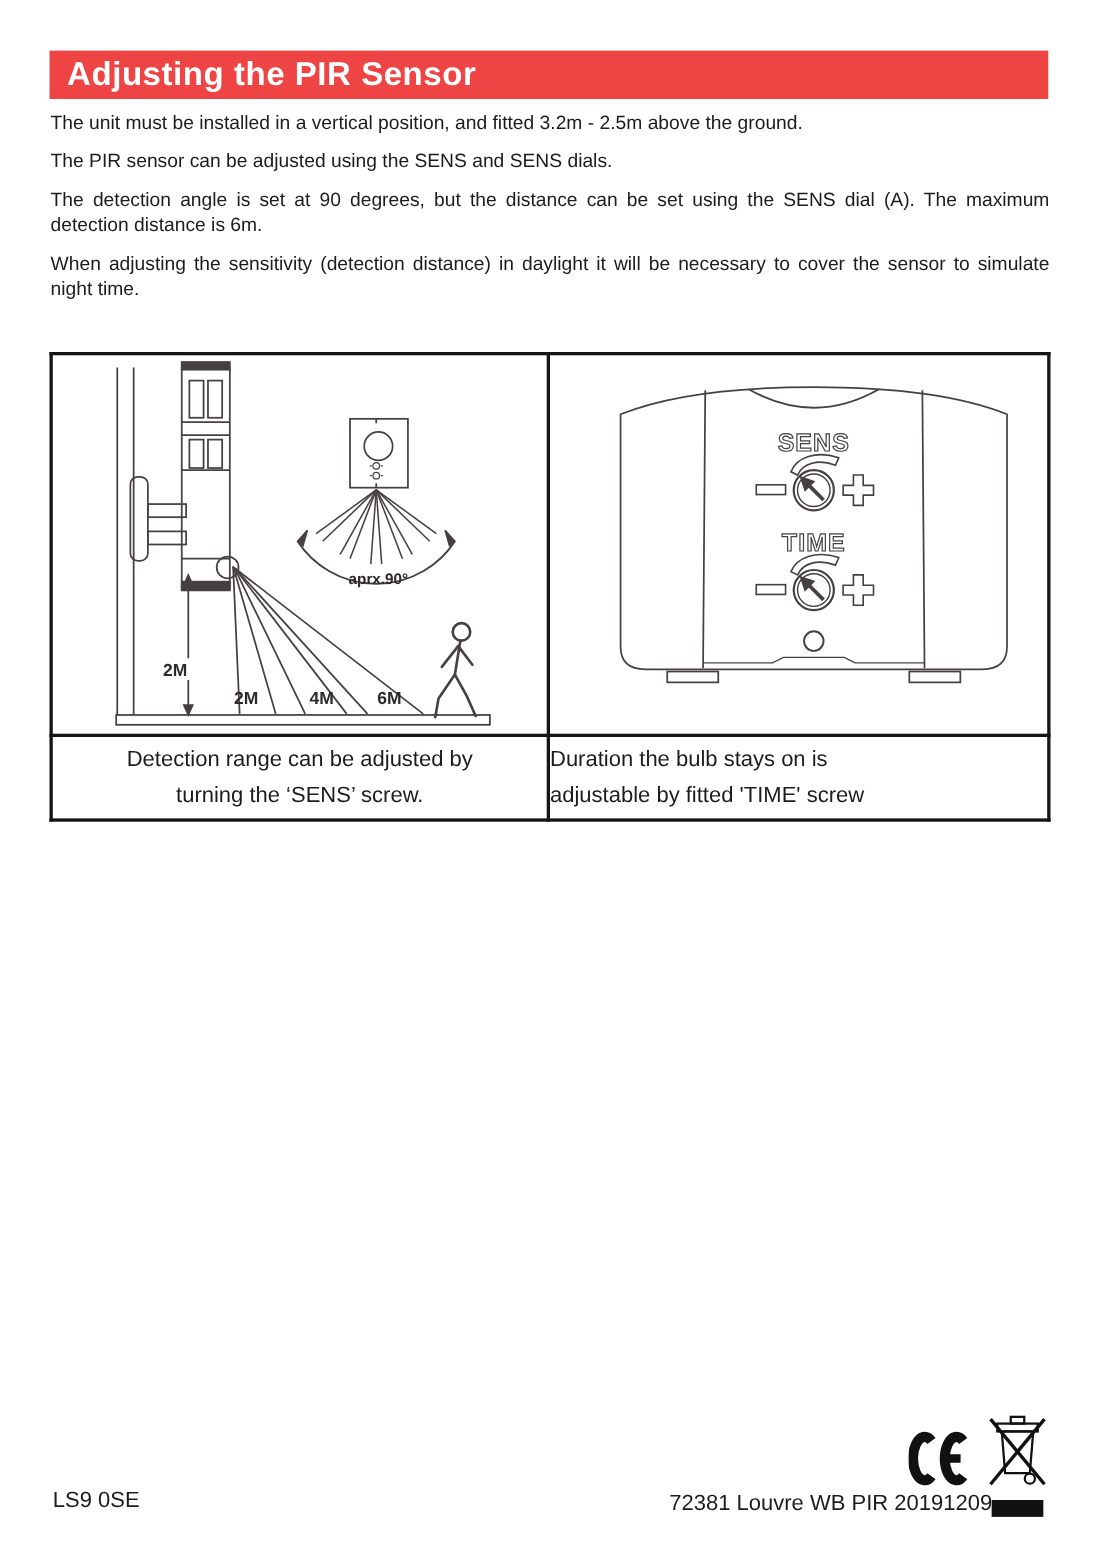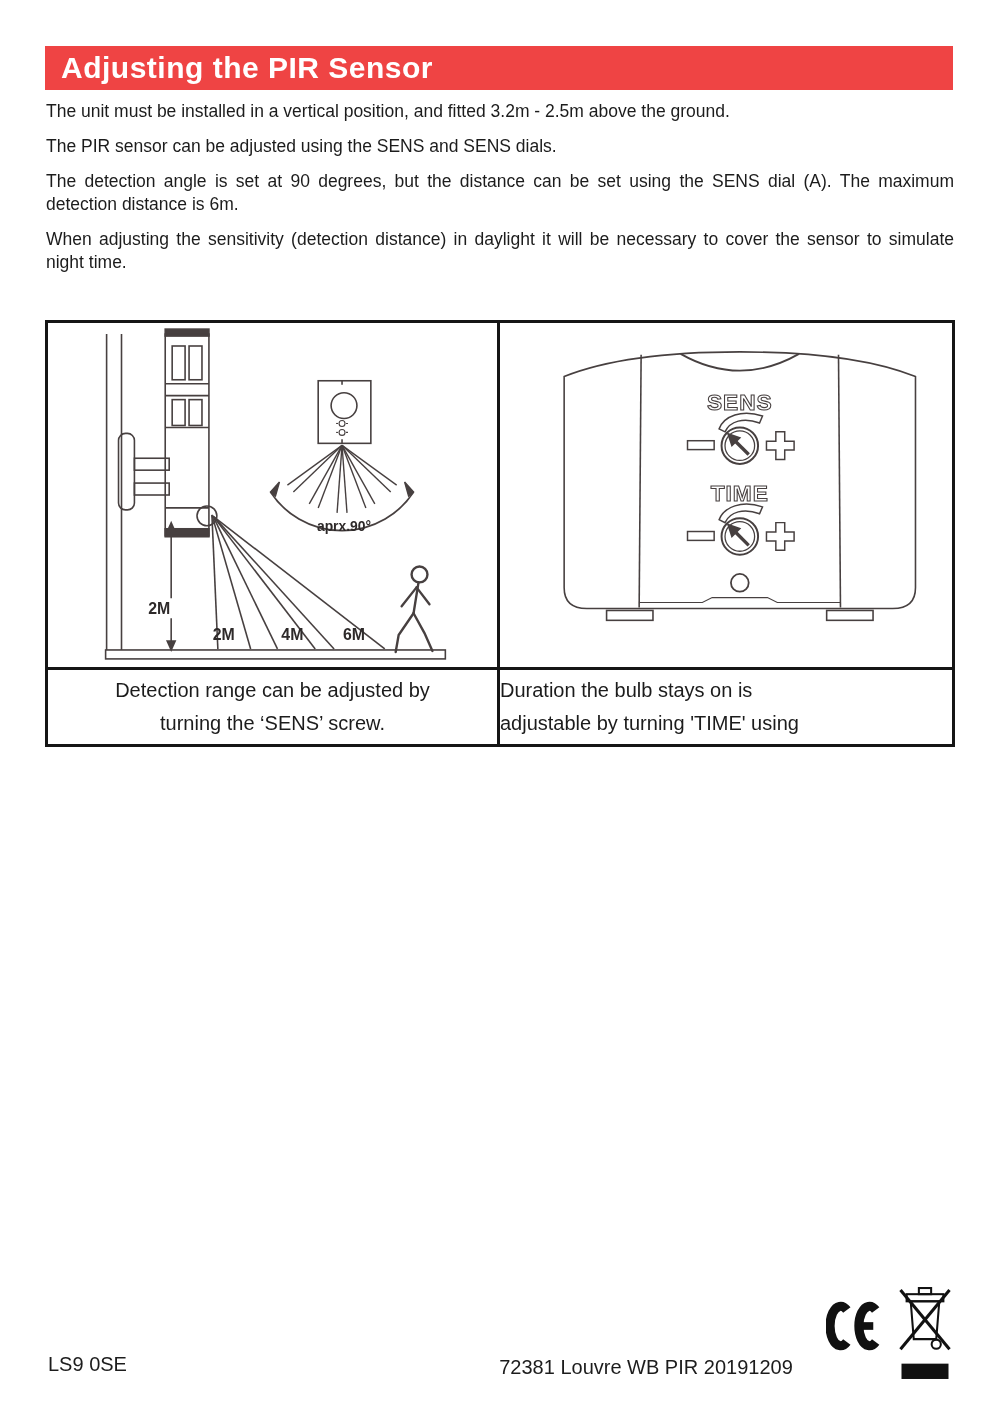--- a/index.html
+++ b/index.html
@@ -23,21 +23,21 @@
   }
   table.diagram-table td { border:3px solid #151515; padding:0; background:#fff; }
   tr.hdr td { height:42px; text-align:center; vertical-align:middle; font-size:28px; letter-spacing:0px; }
   tr.dgm td { height:344px; vertical-align:top; }
   tr.cap td { height:74px; vertical-align:middle; font-size:20px; line-height:33px; }
   td.cap-a { text-align:center; }
   td.cap-b { text-align:left; padding-left:5px;margin-top:20px; }
   .dgm svg { display:block; }
 
   .footer-code { position:absolute; left:48px; top:1353px; font-size:20px; }
-  .footer-ref  { position:absolute; left:390px; top:1356px; width:512px; text-align:center; font-size:20px; white-space:nowrap; }
+  .footer-ref  { position:absolute; left:390px; top:1356px; width:512px; text-align:right; font-size:20px; white-space:nowrap; }
   .ce-wrap   { position:absolute; left:826px; top:1301px; }
   .weee-wrap { position:absolute; left:897px; top:1286px; }
 
   svg text { font-family:"Liberation Sans", sans-serif; }
 </style>
 </head>
 <body>
 
 <div class="page">
 
@@ -189,21 +189,21 @@
         </svg>
       </td>
     </tr>
     <tr class="cap">
       <td class="cap-a">
         <div>Detection range can be adjusted by</div>
         <div>turning the ‘SENS’ screw.</div>
       </td>
       <td class="cap-b">
         <div>Duration the bulb stays on is</div>
-        <div>adjustable by turning 'TIME' using</div>
+        <div>adjustable by fitted 'TIME' screw</div>
       </td>
     </tr>
   </tbody>
     </table>
 
   <div class="footer-code">LS9 0SE</div>
   <div class="footer-ref">72381 Louvre WB PIR 20191209</div>
 
   <div class="ce-wrap">
     <svg width="58" height="50" viewBox="0 0 60 52" fill="none" stroke="#111" stroke-width="9.5">

